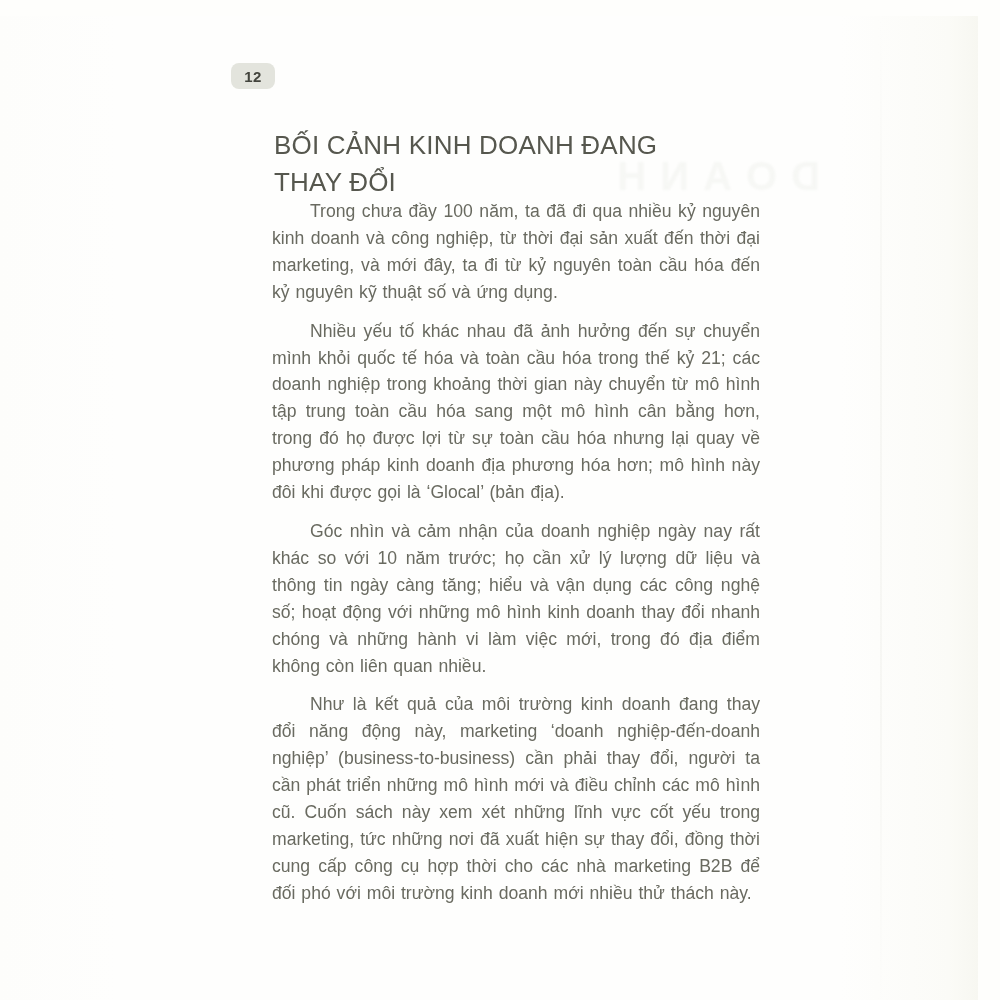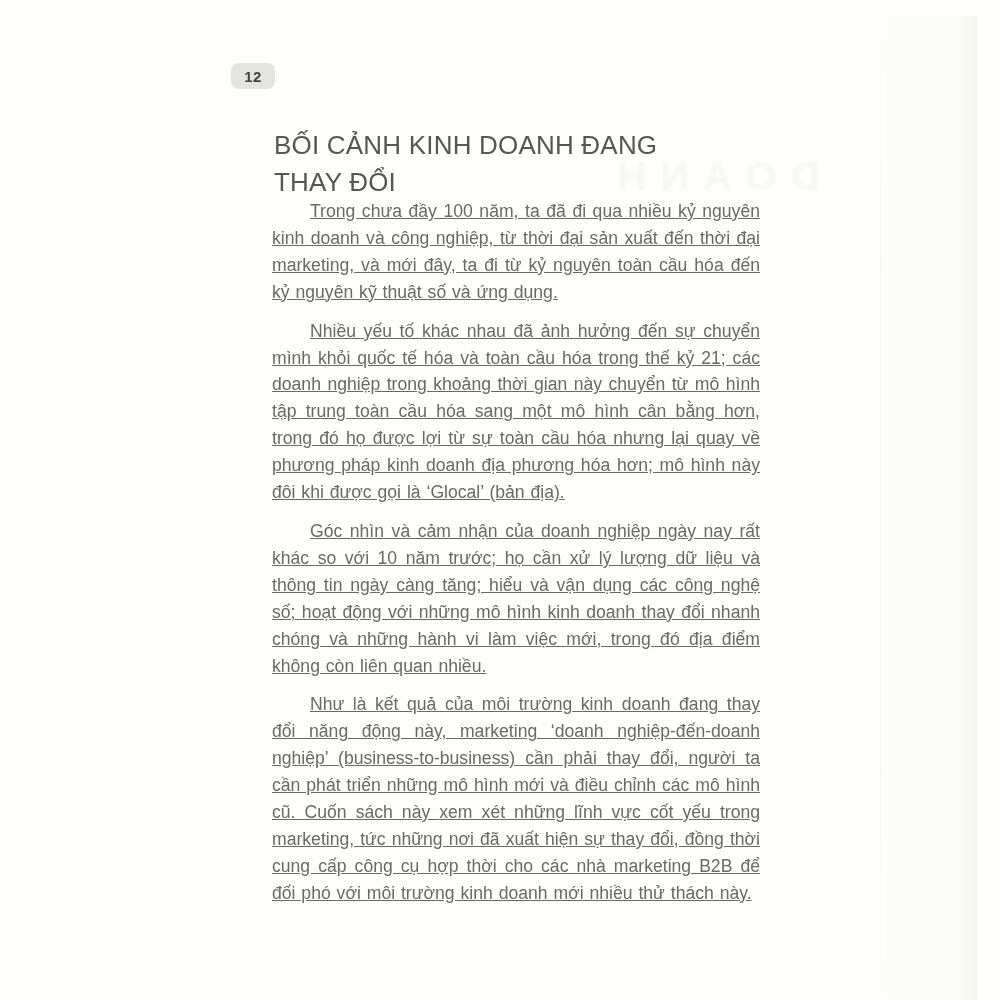--- a/index.html
+++ b/index.html
@@ -78,21 +78,20 @@
     width: 488px;
   }
   .body-text p {
     margin: 0 0 12px 0;
     font-size: 17.6px;
     line-height: 26.9px;
     color: #696a60;
     text-align: justify;
     text-indent: 38px;
     word-spacing: 1px;
-    text-decoration: underline;
   }
 </style>
 </head>
 <body>
 
 <div class="photo-frame">
 
   <div class="page-edge-right"></div>
 
   <div class="ghost-text">DOANH</div>

